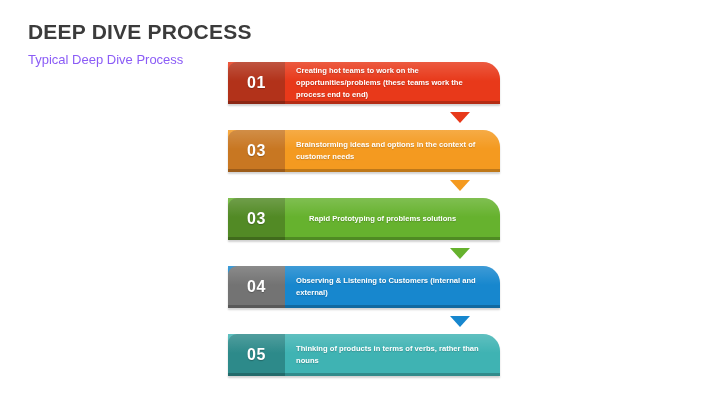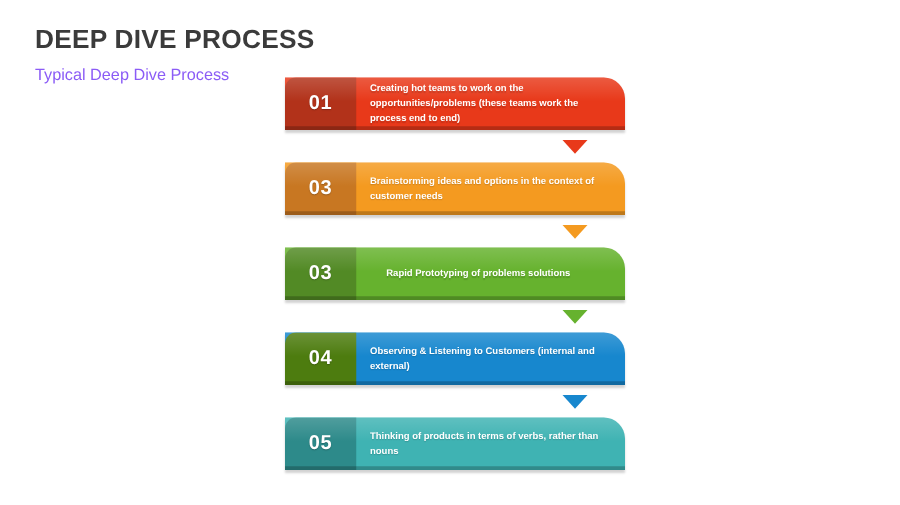--- a/index.html
+++ b/index.html
@@ -163,21 +163,21 @@
           </div>
           <div class="body">
             <span class="body-text">Rapid Prototyping of problems solutions</span>
           </div>
           <div class="gloss"></div>
         </div>
         <div class="pointer" style="border-top-color: rgb(102, 178, 46);"></div>
       </div>
       <div class="row">
         <div class="bar" style="background: rgb(23, 135, 206);">
-          <div class="badge" style="background: #4d7c0f;">
+          <div class="badge" style="background: #737373;">
             <span class="badge-num">04</span>
           </div>
           <div class="body">
             <span class="body-text">Observing &amp; Listening to Customers (internal and external)</span>
           </div>
           <div class="gloss"></div>
         </div>
         <div class="pointer" style="border-top-color: rgb(23, 135, 206);"></div>
       </div>
       <div class="row">

